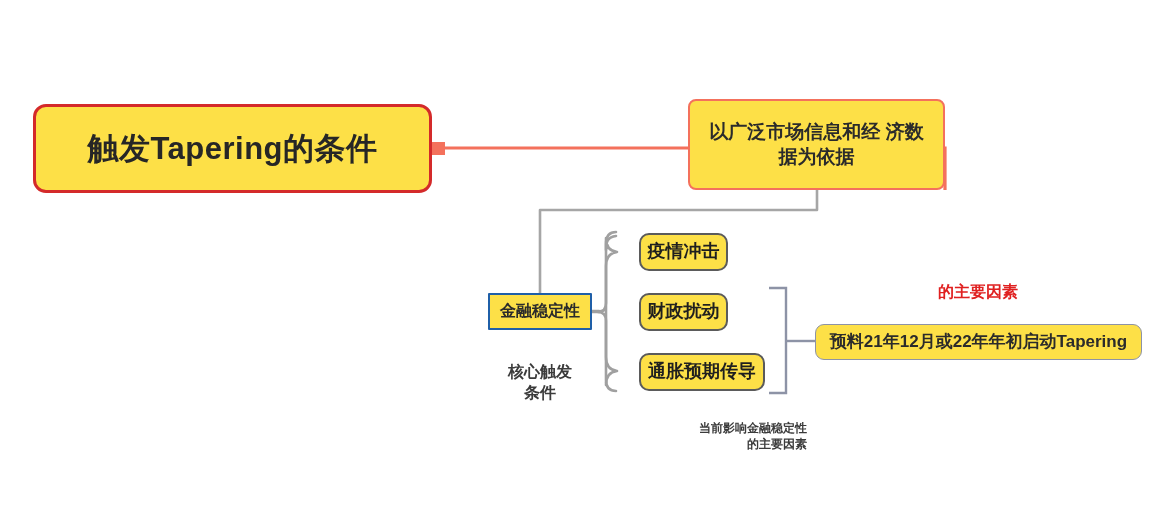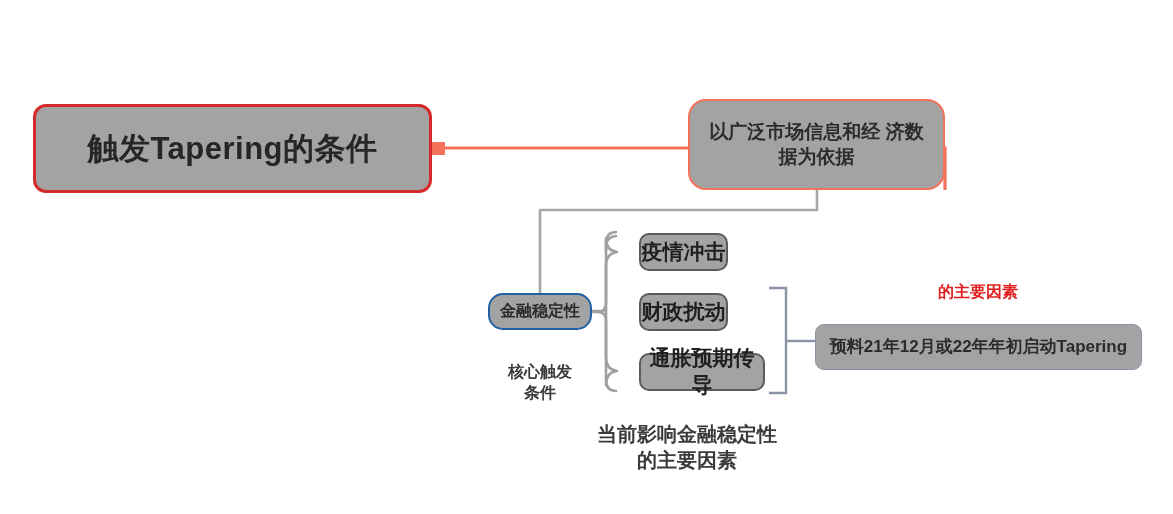--- a/index.html
+++ b/index.html
@@ -26,21 +26,21 @@
     height: 514px;
     pointer-events: none;
   }
   .node {
     position: absolute;
     box-sizing: border-box;
     display: flex;
     align-items: center;
     justify-content: center;
     text-align: center;
-    background: #a3a3a3;
+    background: #fde047;
     font-weight: bold;
     color: #2b2b2b;
     line-height: 1.28;
   }
   
   .node-root {
     left: 33px;
     top: 104px;
     width: 399px;
     height: 89px;
@@ -50,52 +50,52 @@
     letter-spacing: 0.5px;
     color: #262626;
   }
   
   .node-principle {
     left: 688px;
     top: 99px;
     width: 257px;
     height: 91px;
     border: 2.5px solid #f4715c;
-    border-radius: 18px;
+    border-radius: 8px;
     font-size: 19px;
     font-weight: bold;
     color: #2b2b2b;
     padding: 0 12px;
   }
   
   .node-stability {
     left: 488px;
     top: 293px;
     width: 104px;
     height: 37px;
     border: 2.5px solid #1f5fa8;
-    border-radius: 15px;
+    border-radius: 1px;
     font-size: 16px;
   }
   
   .node-factor {
     border: 2.5px solid #5b5b5b;
     border-radius: 10px;
-    font-size: 21px;
+    font-size: 18px;
     color: #1f1f1f;
   }
   .node-factor-1 { left: 639px; top: 233px; width: 89px;  height: 38px; }
   .node-factor-2 { left: 639px; top: 293px; width: 89px;  height: 38px; }
   .node-factor-3 { left: 639px; top: 353px; width: 126px; height: 38px; }
   
   .node-forecast {
     left: 815px;
     top: 324px;
     width: 327px;
-    height: 46px;
+    height: 36px;
     border: 1.6px solid #8d93a6;
     border-radius: 9px;
     font-size: 17px;
     font-weight: bold;
     color: #2b2b2b;
   }
   
   .caption {
     position: absolute;
     text-align: center;
@@ -115,22 +115,23 @@
     top: 338px;
     width: 124px;
     font-size: 16px;
     color: #3b3b3b;
     margin-top: 24px;
   }
   .caption-factors {
     left: 567px;
     top: 421px;
     width: 240px;
-    font-size: 20px;
+    font-size: 12px;
     color: #3b3b3b;
+    text-align: right;
   }
   .caption-forecast {
     left: 838px;
     top: 282px;
     width: 280px;
     font-size: 16px;
     color: #e02020;
   }
 </style>
 </head>

